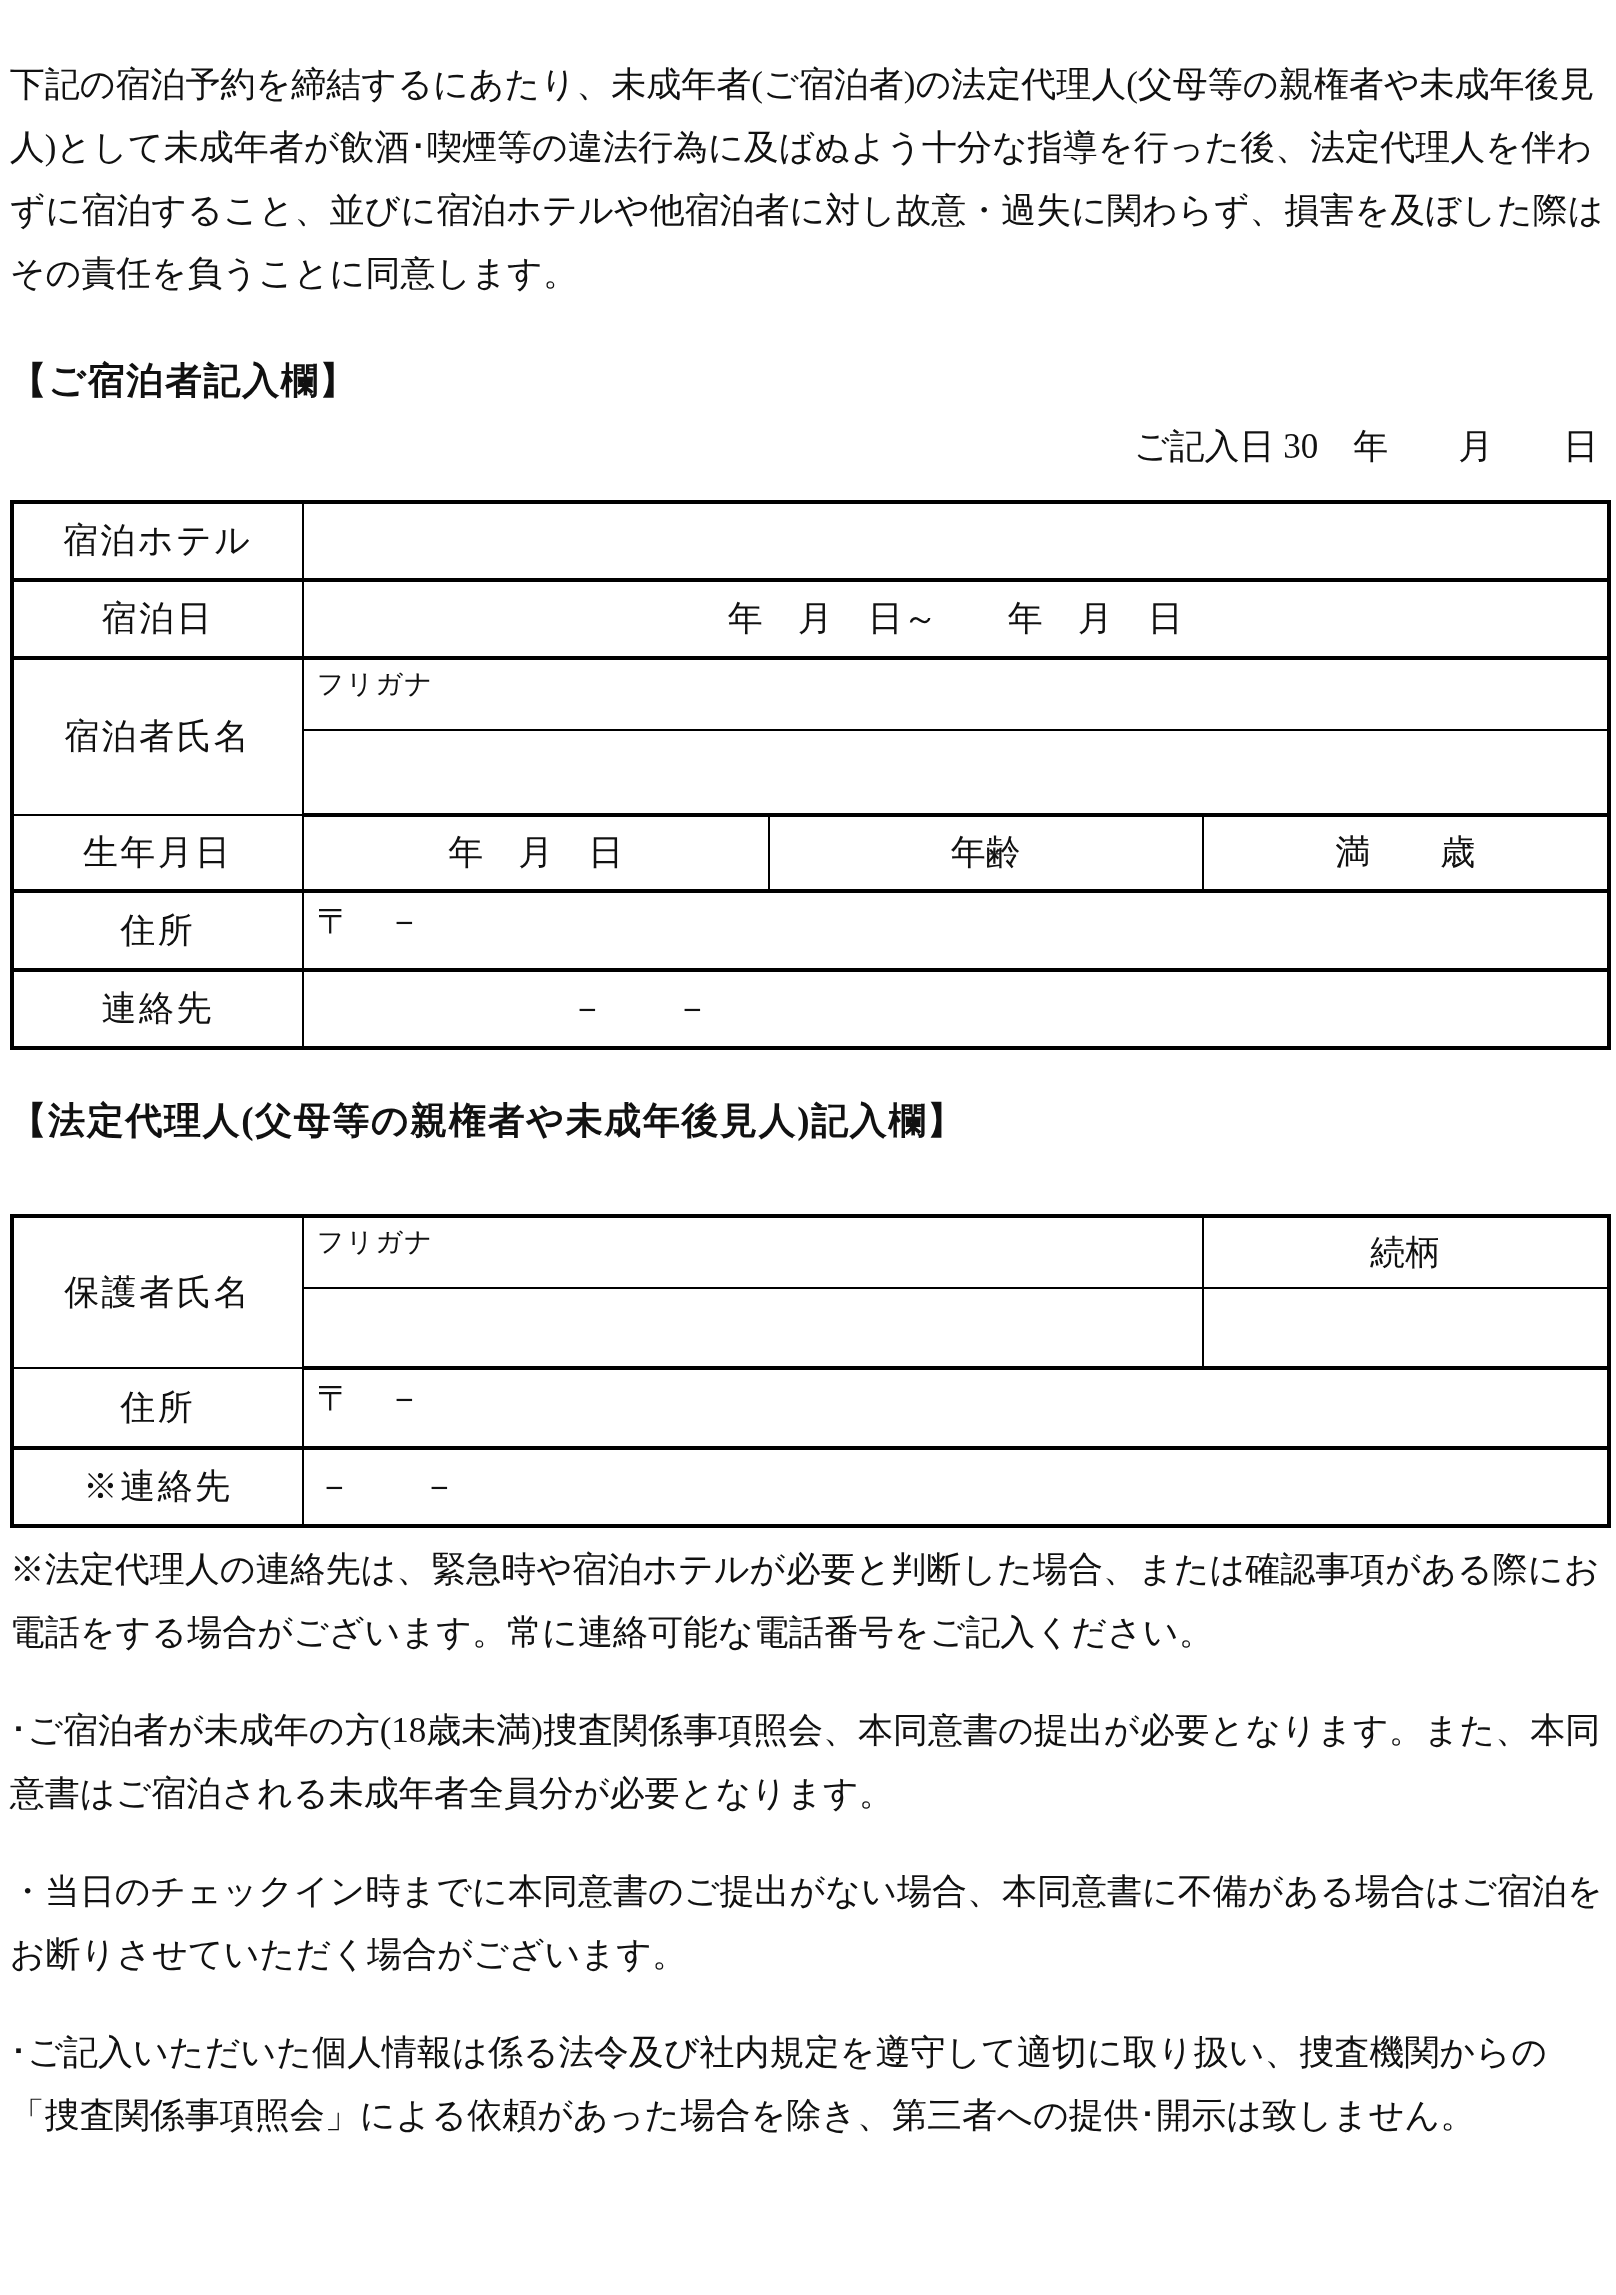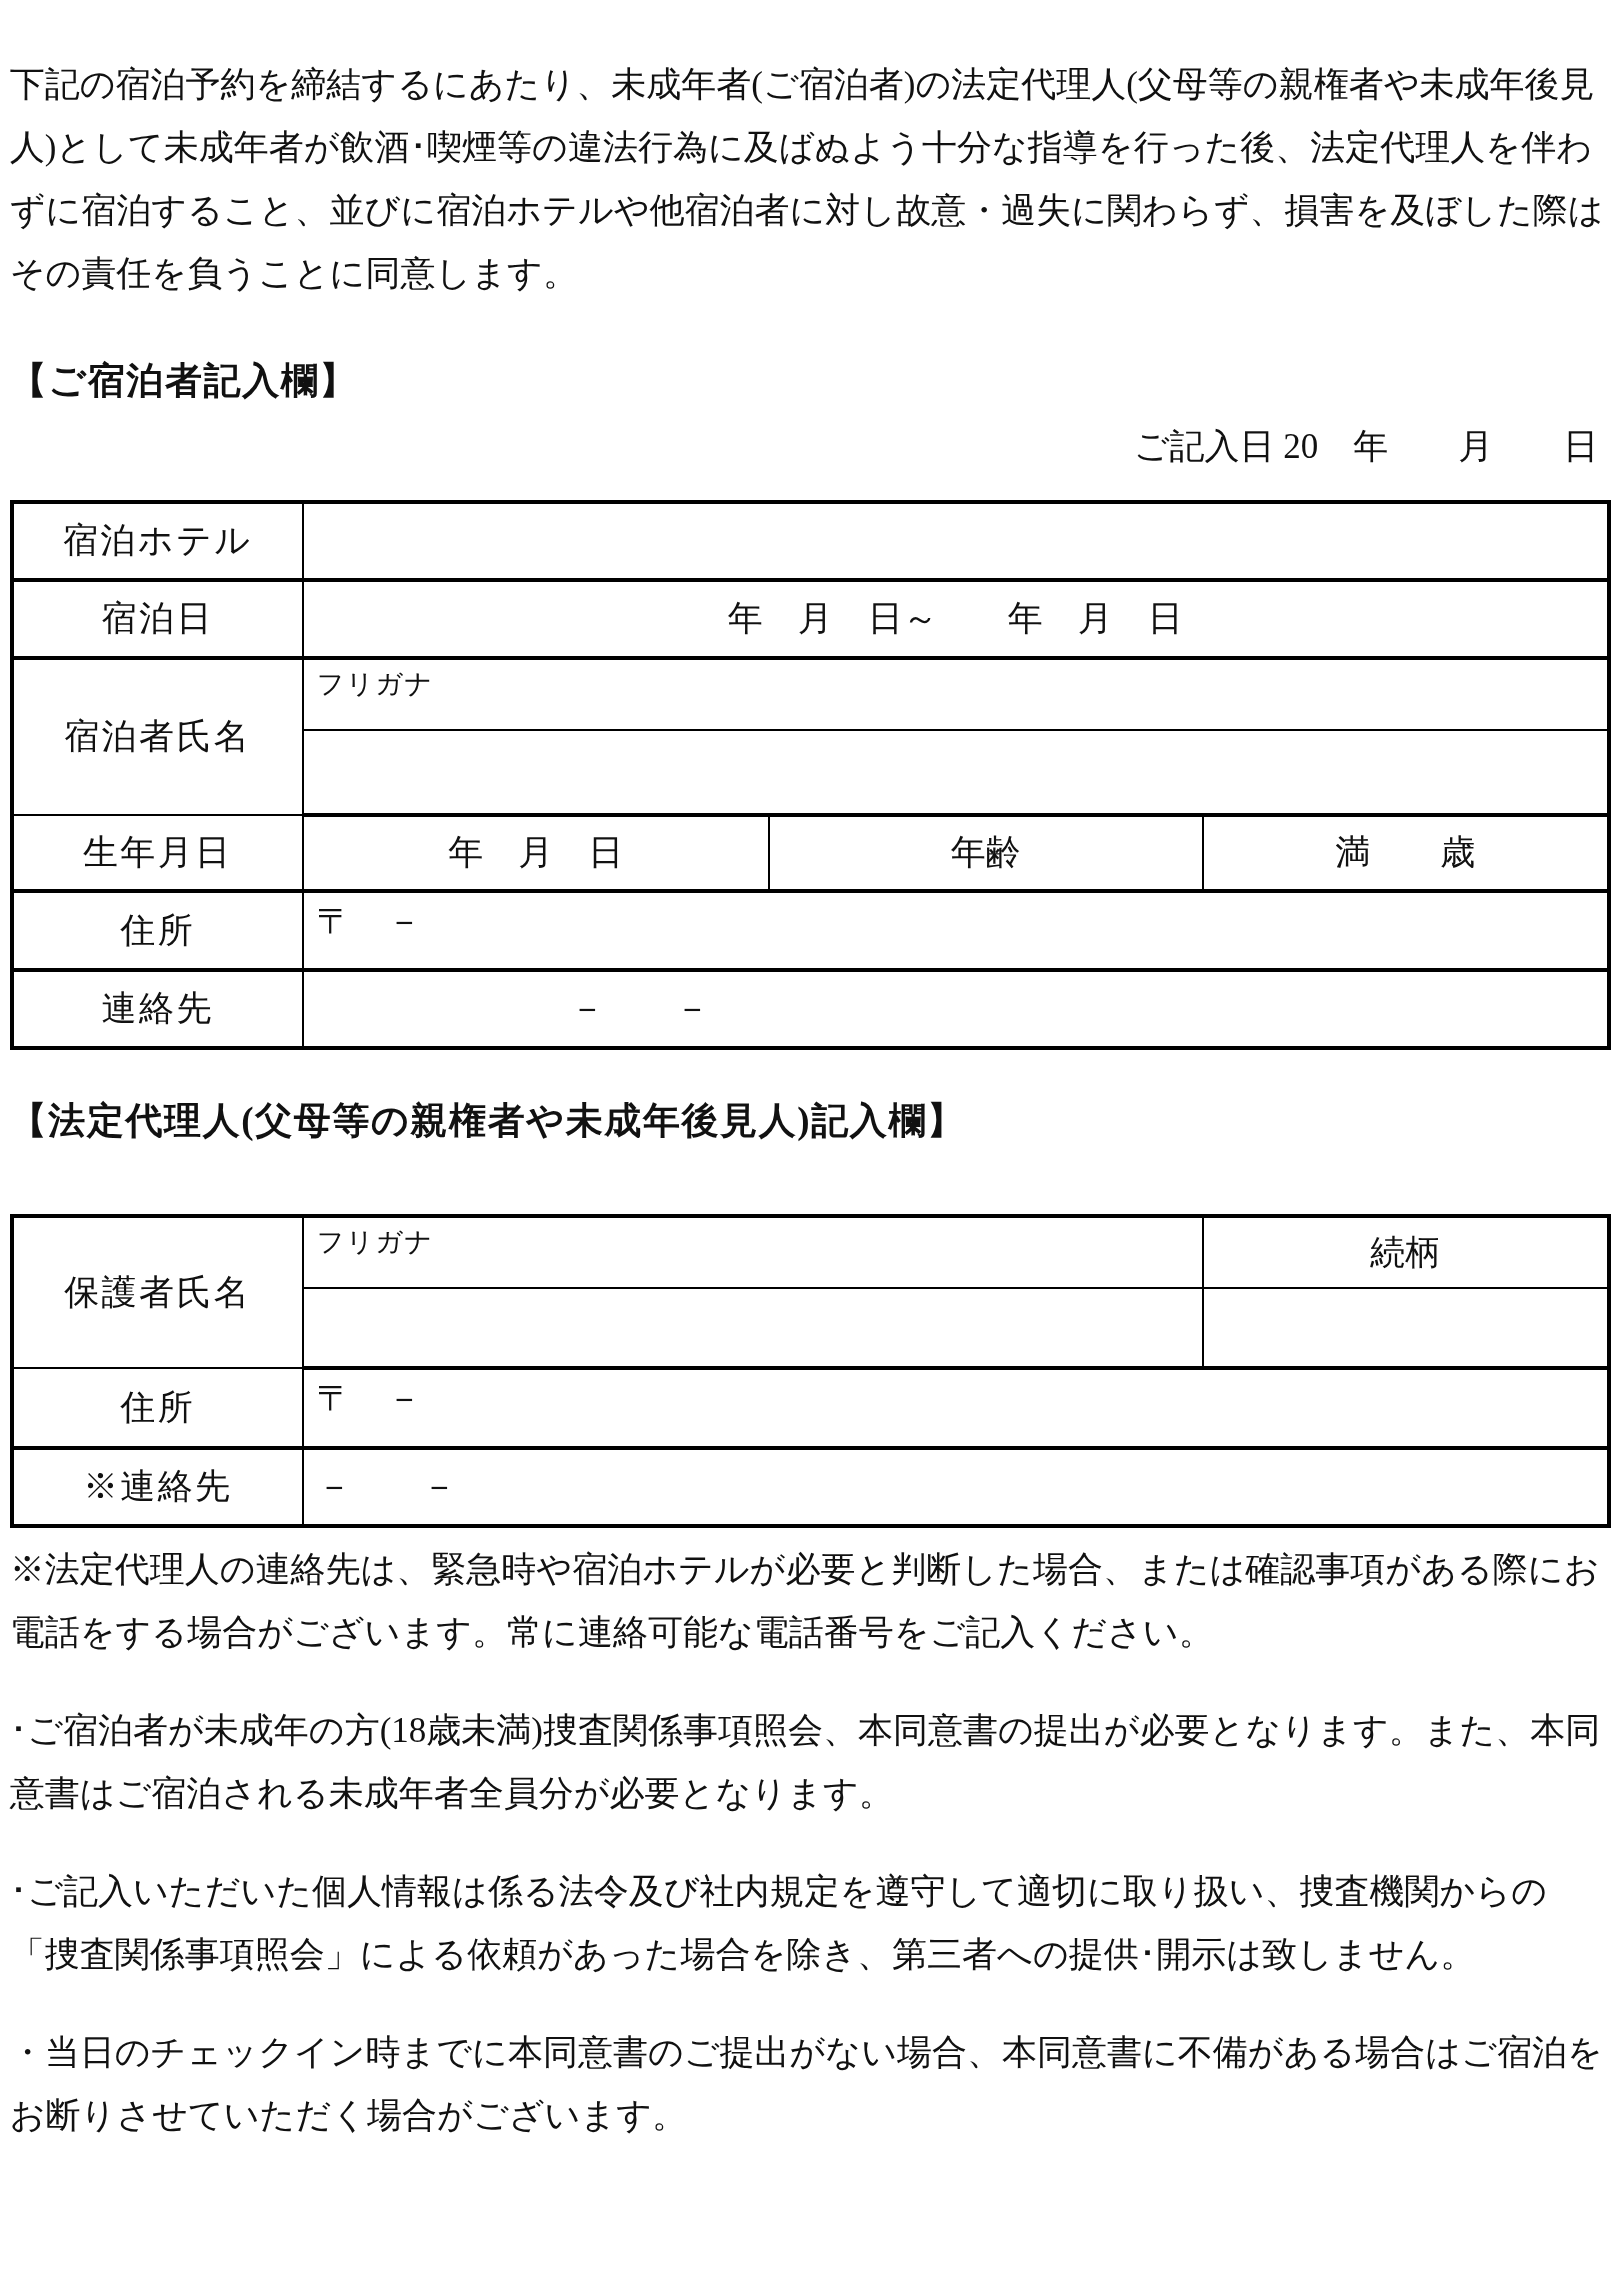--- a/index.html
+++ b/index.html
@@ -116,21 +116,21 @@
 <body>
 
 <div class="page">
 
 
 
   <p class="intro">下記の宿泊予約を締結するにあたり、未成年者(ご宿泊者)の法定代理人(父母等の親権者や未成年後見人)として未成年者が飲酒･喫煙等の違法行為に及ばぬよう十分な指導を行った後、法定代理人を伴わずに宿泊すること、並びに宿泊ホテルや他宿泊者に対し故意・過失に関わらず、損害を及ぼした際はその責任を負うことに同意します。</p>
 
   <div class="section-heading">【ご宿泊者記入欄】</div>
 
-  <div class="date-line">ご記入日 20　年　　月　　日</div>
+  <div class="date-line">ご記入日 30　年　　月　　日</div>
 
   <table class="doc-table t1">
     <colgroup>
       <col style="width:291px">
       <col style="width:466px">
       <col style="width:434px">
       <col style="width:406px">
     </colgroup>
     <tbody>
         <tr class="r-hotel hb">
@@ -191,18 +191,18 @@
       <td class="label">※連絡先</td>
       <td colspan="2" class="cell-contact-left">－　　－</td>
     </tr>
   </tbody>
     </table>
 
   <p class="note">※法定代理人の連絡先は、緊急時や宿泊ホテルが必要と判断した場合、または確認事項がある際にお電話をする場合がございます。常に連絡可能な電話番号をご記入ください。</p>
 
   <p class="bullet">･ご宿泊者が未成年の方(18歳未満)捜査関係事項照会、本同意書の提出が必要となります。また、本同意書はご宿泊される未成年者全員分が必要となります。</p>
 
+  <p class="bullet">・当日のチェックイン時までに本同意書のご提出がない場合、本同意書に不備がある場合はご宿泊をお断りさせていただく場合がございます。</p>
+
   <p class="bullet">･ご記入いただいた個人情報は係る法令及び社内規定を遵守して適切に取り扱い、捜査機関からの「捜査関係事項照会」による依頼があった場合を除き、第三者への提供･開示は致しません。</p>
 
-  <p class="bullet">・当日のチェックイン時までに本同意書のご提出がない場合、本同意書に不備がある場合はご宿泊をお断りさせていただく場合がございます。</p>
-
 </div>
 
 
 </body></html>

